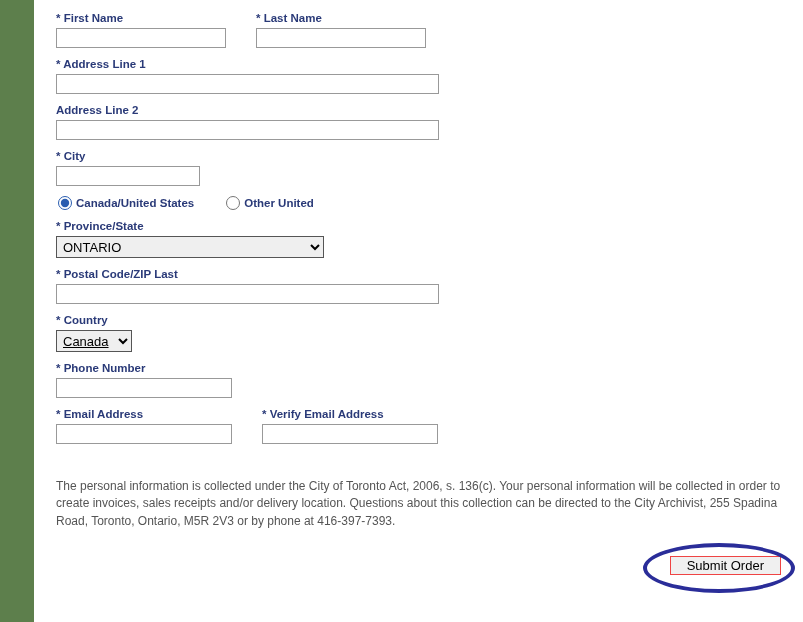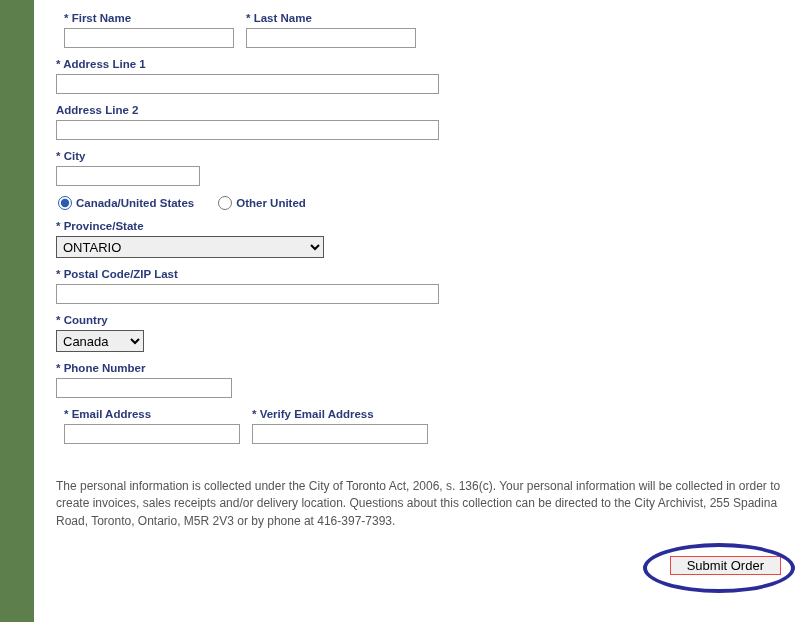--- a/index.html
+++ b/index.html
@@ -30,22 +30,21 @@
     font-weight: bold;
     font-size: 11.5px;
     margin-bottom: 4px;
     display: block;
   }
   .row {
     margin-bottom: 10px;
   }
   .row-inline {
     display: flex;
-    gap: 12px;
-    margin-left: 8px;
+    gap: 30px;
   }
   .field-block {
     display: flex;
     flex-direction: column;
   }
   input[type="text"] {
     border: 1px solid #999;
     height: 20px;
     padding: 1px 3px;
     font-family: inherit;
@@ -59,25 +58,25 @@
   .w-email { width: 176px; }
   select {
     border: 1px solid #555;
     height: 22px;
     font-family: inherit;
     font-size: 13px;
     padding: 1px 2px;
     background: #efefef;
   }
   .w-province { width: 268px; }
-  .w-country { width: 88px; }
+  .w-country { width: 76px; text-decoration: underline; }
   .radio-row {
     display: flex;
     align-items: flex-end;
-    gap: 24px;
+    gap: 32px;
     margin: 6px 0 10px 2px;
   }
   .radio-opt {
     display: flex;
     align-items: center;
     gap: 4px;
     color: #2a3a78;
     font-weight: bold;
     font-size: 11.5px;
   }

